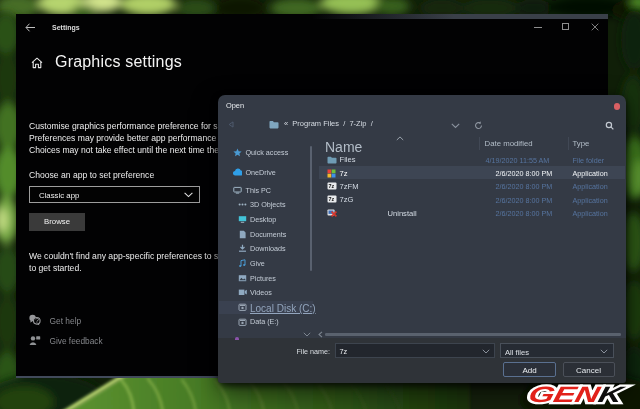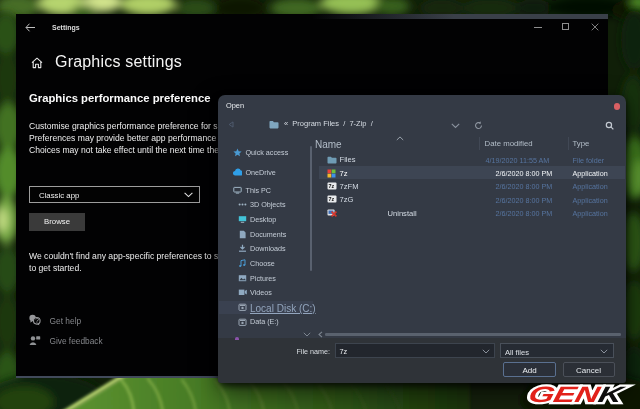--- a/index.html
+++ b/index.html
@@ -104,26 +104,26 @@
 
   <svg class="abs" style="left:8.5px;top:8.5px" width="10" height="9" viewBox="0 0 10 9">
     <path d="M4.5 0.7 L1 4.5 L4.5 8.3 M1.2 4.5 L10 4.5" stroke="#c0c0c0" stroke-width="1" fill="none"></path>
   </svg>
   <div class="abs nw" style="left:36px;top:9.5px;font-size:7px;font-weight:bold;color:#dedede;">Settings</div>
 
   <svg class="abs" style="left:14.5px;top:42.5px" width="12" height="12" viewBox="0 0 12 12">
     <path d="M1 5.6 L6 1.2 L11 5.6 M2.2 4.9 L2.2 10.6 L4.6 10.6 L4.6 7.3 L7.4 7.3 L7.4 10.6 L9.8 10.6 L9.8 4.9" stroke="#e6e6e6" stroke-width="1.1" fill="none" stroke-linejoin="round"></path>
   </svg>
   <div class="abs nw" style="left:39px;top:38.5px;font-size:16px;font-weight:300;color:#f4f4f4;letter-spacing:0.2px;">Graphics settings</div>
-  <div class="abs nw" style="left:13px;top:78px;font-size:11.3px;font-weight:bold;color:#fafafa;">Graphics performance preference</div>
   <div class="abs nw" style="left:13px;top:107px;font-size:8.6px;line-height:11.9px;color:#ededed;">
     Customise graphics performance preference for specific<br>
     Preferences may provide better app performance or sav<br>
     Choices may not take effect until the next time the app
   </div>
+  <div class="abs nw" style="left:13px;top:156px;font-size:8.6px;color:#ededed;">Choose an app to set preference</div>
 
   <div class="abs" style="left:13px;top:171.5px;width:171px;height:17.5px;border:1px solid #9d9d9d;background:#030303;">
     <div class="abs nw" style="left:9px;top:4.2px;font-size:7.8px;color:#f0f0f0;">Classic app</div>
     <svg class="abs" style="right:6px;top:5.5px" width="9" height="6" viewBox="0 0 9 6">
           <path d="M0.6 0.8 L4.5 4.6 L8.4 0.8" stroke="#e0e0e0" stroke-width="1.1" fill="none"></path>
         </svg>
   </div>
 
   <div class="abs" style="left:13px;top:198.5px;width:56px;height:18px;background:#3a3a3a;">
     <div class="abs nw" style="left:50%;top:4.6px;transform:translateX(-50%);font-size:7.8px;color:#f2f2f2;">Browse</div>
@@ -176,21 +176,21 @@
       </svg>
   <svg class="abs" style="left:256px;top:25.5px" width="9" height="9" viewBox="0 0 10 10">
     <path d="M8.3 5 a3.3 3.3 0 1 1 -1.2-2.5" stroke="#8d949f" stroke-width="1.2" fill="none"></path>
     <path d="M7.3 0.4 L7.5 3 L4.9 2.8 Z" fill="#8d949f"></path>
   </svg>
   <svg class="abs" style="left:386.5px;top:25.5px" width="9" height="9" viewBox="0 0 11 11">
     <circle cx="4.8" cy="4.8" r="3.2" stroke="#c3c9d1" stroke-width="1.5" fill="none"></circle>
     <path d="M7.2 7.2 L10.2 10.2" stroke="#c3c9d1" stroke-width="1.6"></path>
   </svg>
 
-  <div class="abs nw" style="left:97px;top:43.5px;font-size:10px;color:#b3bdc8;text-align:right;">Name</div>
+  <div class="abs nw" style="left:107px;top:43.5px;font-size:14px;color:#b3bdc8;text-align:right;">Name</div>
   <svg class="abs" style="left:178px;top:41px" width="8" height="5" viewBox="0 0 8 5">
         <path d="M0.8 4 L4 0.9 L7.2 4" stroke="#9aa3ae" stroke-width="1" fill="none"></path>
       </svg>
   <div class="abs nw" style="left:266.5px;top:43.5px;font-size:7.8px;color:#b3bdc8;">Date modified</div>
   <div class="abs nw" style="left:354.5px;top:43.5px;font-size:7.8px;color:#b3bdc8;">Type</div>
   <div class="abs" style="left:261px;top:42px;width:1px;height:13px;background:#414855;"></div>
   <div class="abs" style="left:350px;top:42px;width:1px;height:13px;background:#414855;"></div>
 
   <div class="abs" style="left:100.5px;top:71.3px;width:306.5px;height:13.2px;background:#3d4553;"></div>
 
@@ -269,21 +269,21 @@
         <svg class="abs" style="left:19.5px;top:149.4px" width="9" height="9" viewBox="0 0 9 9">
           <path d="M4.5 0.8 v4 M2.5 3 l2 2 2-2" stroke="#8fa9c0" stroke-width="1.2" fill="none"></path>
           <rect x="1" y="6.6" width="7" height="1.2" fill="#8fa9c0"></rect>
         </svg>
         <div class="abs nw" style="left:32px;top:149.20000000000002px;font-size:7.2px;color:#c5cdd7;">Downloads</div>
         <svg class="abs" style="left:19.5px;top:164px" width="9" height="9" viewBox="0 0 9 9">
           <path d="M3 7 V1.6 l4-0.8 V6" stroke="#4a9ad2" stroke-width="1" fill="none"></path>
           <circle cx="2.2" cy="7" r="1.1" fill="#4a9ad2"></circle>
           <circle cx="6.2" cy="6" r="1.1" fill="#4a9ad2"></circle>
         </svg>
-        <div class="abs nw" style="left:32px;top:163.8px;font-size:7.2px;color:#c5cdd7;">Choose</div>
+        <div class="abs nw" style="left:32px;top:163.8px;font-size:7.2px;color:#c5cdd7;">Give</div>
         <svg class="abs" style="left:19.5px;top:178.7px" width="9" height="9" viewBox="0 0 9 9">
           <rect x="0.8" y="1.2" width="7.4" height="6" fill="#8fa9c0"></rect>
           <path d="M1.4 6.2 l2-2.4 1.6 1.6 1.4-1 1.6 1.8 z" fill="#35404c"></path>
         </svg>
         <div class="abs nw" style="left:32px;top:178.5px;font-size:7.2px;color:#c5cdd7;">Pictures</div>
         <svg class="abs" style="left:19.5px;top:193.3px" width="9" height="9" viewBox="0 0 9 9">
           <rect x="0.8" y="1.6" width="5.6" height="5.4" fill="#8fa9c0"></rect>
           <path d="M6.8 3 l2-1.2 v4.6 l-2-1.2 z" fill="#8fa9c0"></path>
         </svg>
         <div class="abs nw" style="left:32px;top:193.10000000000002px;font-size:7.2px;color:#c5cdd7;">Videos</div>

